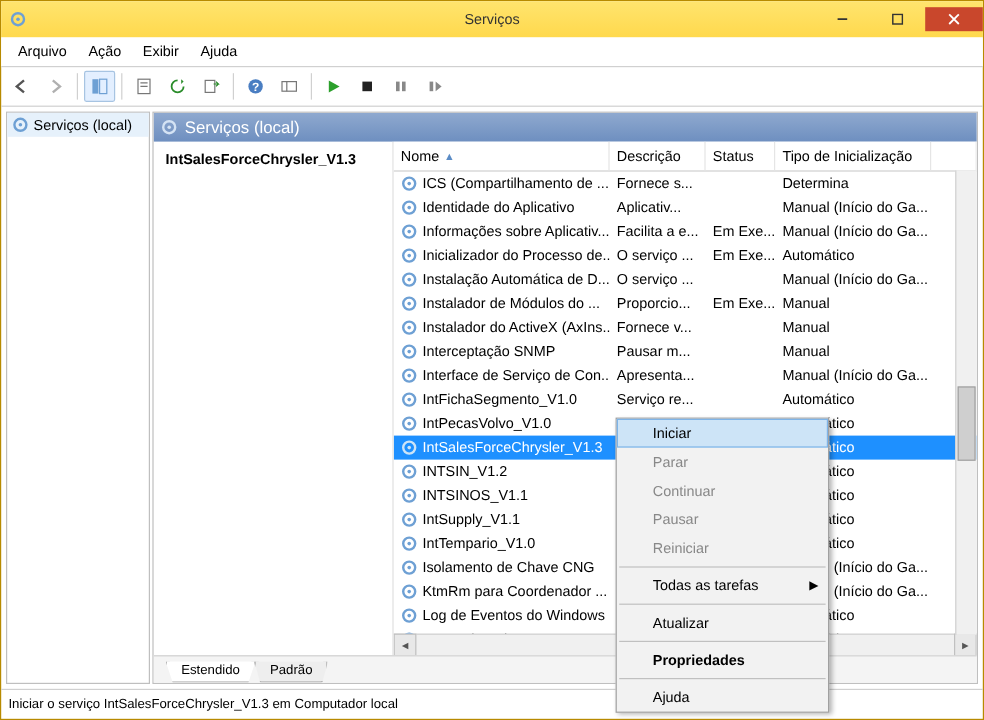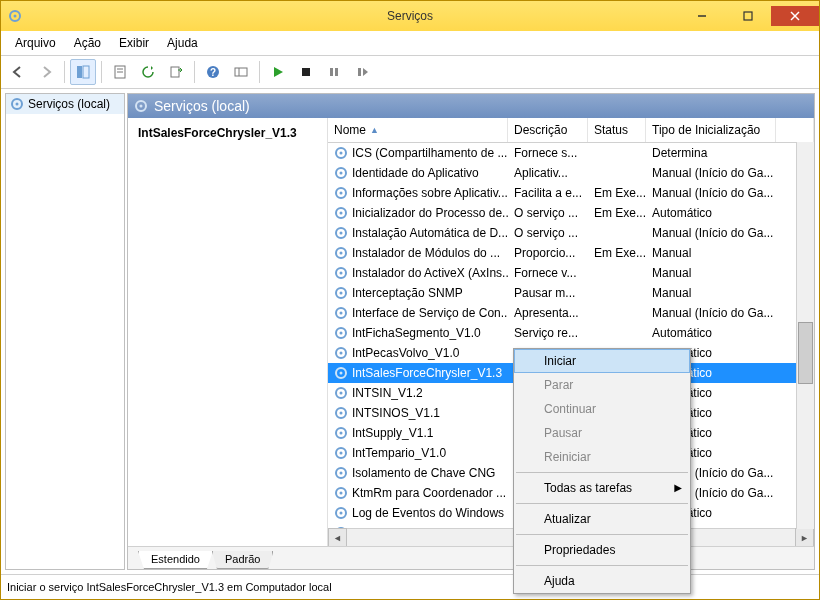--- a/index.html
+++ b/index.html
@@ -42,21 +42,21 @@
 .tabs{height:22px;display:flex;align-items:flex-end;padding-left:10px;border-top:1px solid #d0d0d0;background:#f4f4f4}
 .tab{padding:2px 12px 3px;border:1px solid #a0a0a0;border-top:none;border-radius:0 0 6px 6px;background:#fff;margin-right:-1px;font-size:11px;position:relative;clip-path:polygon(0 0,100% 0,92% 100%,8% 100%)}
 .tab.inactive{background:#eee}
 .statusbar{height:20px;border-top:1px solid #d0d0d0;padding:2px 6px;font-size:11px;display:flex;align-items:center}
 .context-menu{position:absolute;left:513px;top:348px;width:176px;background:#f2f2f2;border:1px solid #a0a0a0;box-shadow:2px 2px 4px rgba(0,0,0,.3);z-index:100}
 .cm-item{padding:5px 16px 5px 30px;font-size:12px;position:relative}
 .cm-item.hover{background:#cde4f7;border:1px solid #7eb4e8;padding:4px 15px 4px 29px}
 .cm-item.disabled{color:#888}
 .cm-sep{height:1px;background:#c0c0c0;margin:3px 2px}
 .cm-item .submenu-arrow{position:absolute;right:8px;top:6px;font-size:10px}
-.cm-item.bold{font-weight:400}
+.cm-item.bold{font-weight:700}
 svg{display:block}
 </style>
 </head>
 <body>
 
 <div class="window">
 
   <div class="titlebar">
     <span class="title-icon">
       <svg width="14" height="14" viewBox="0 0 14 14">

